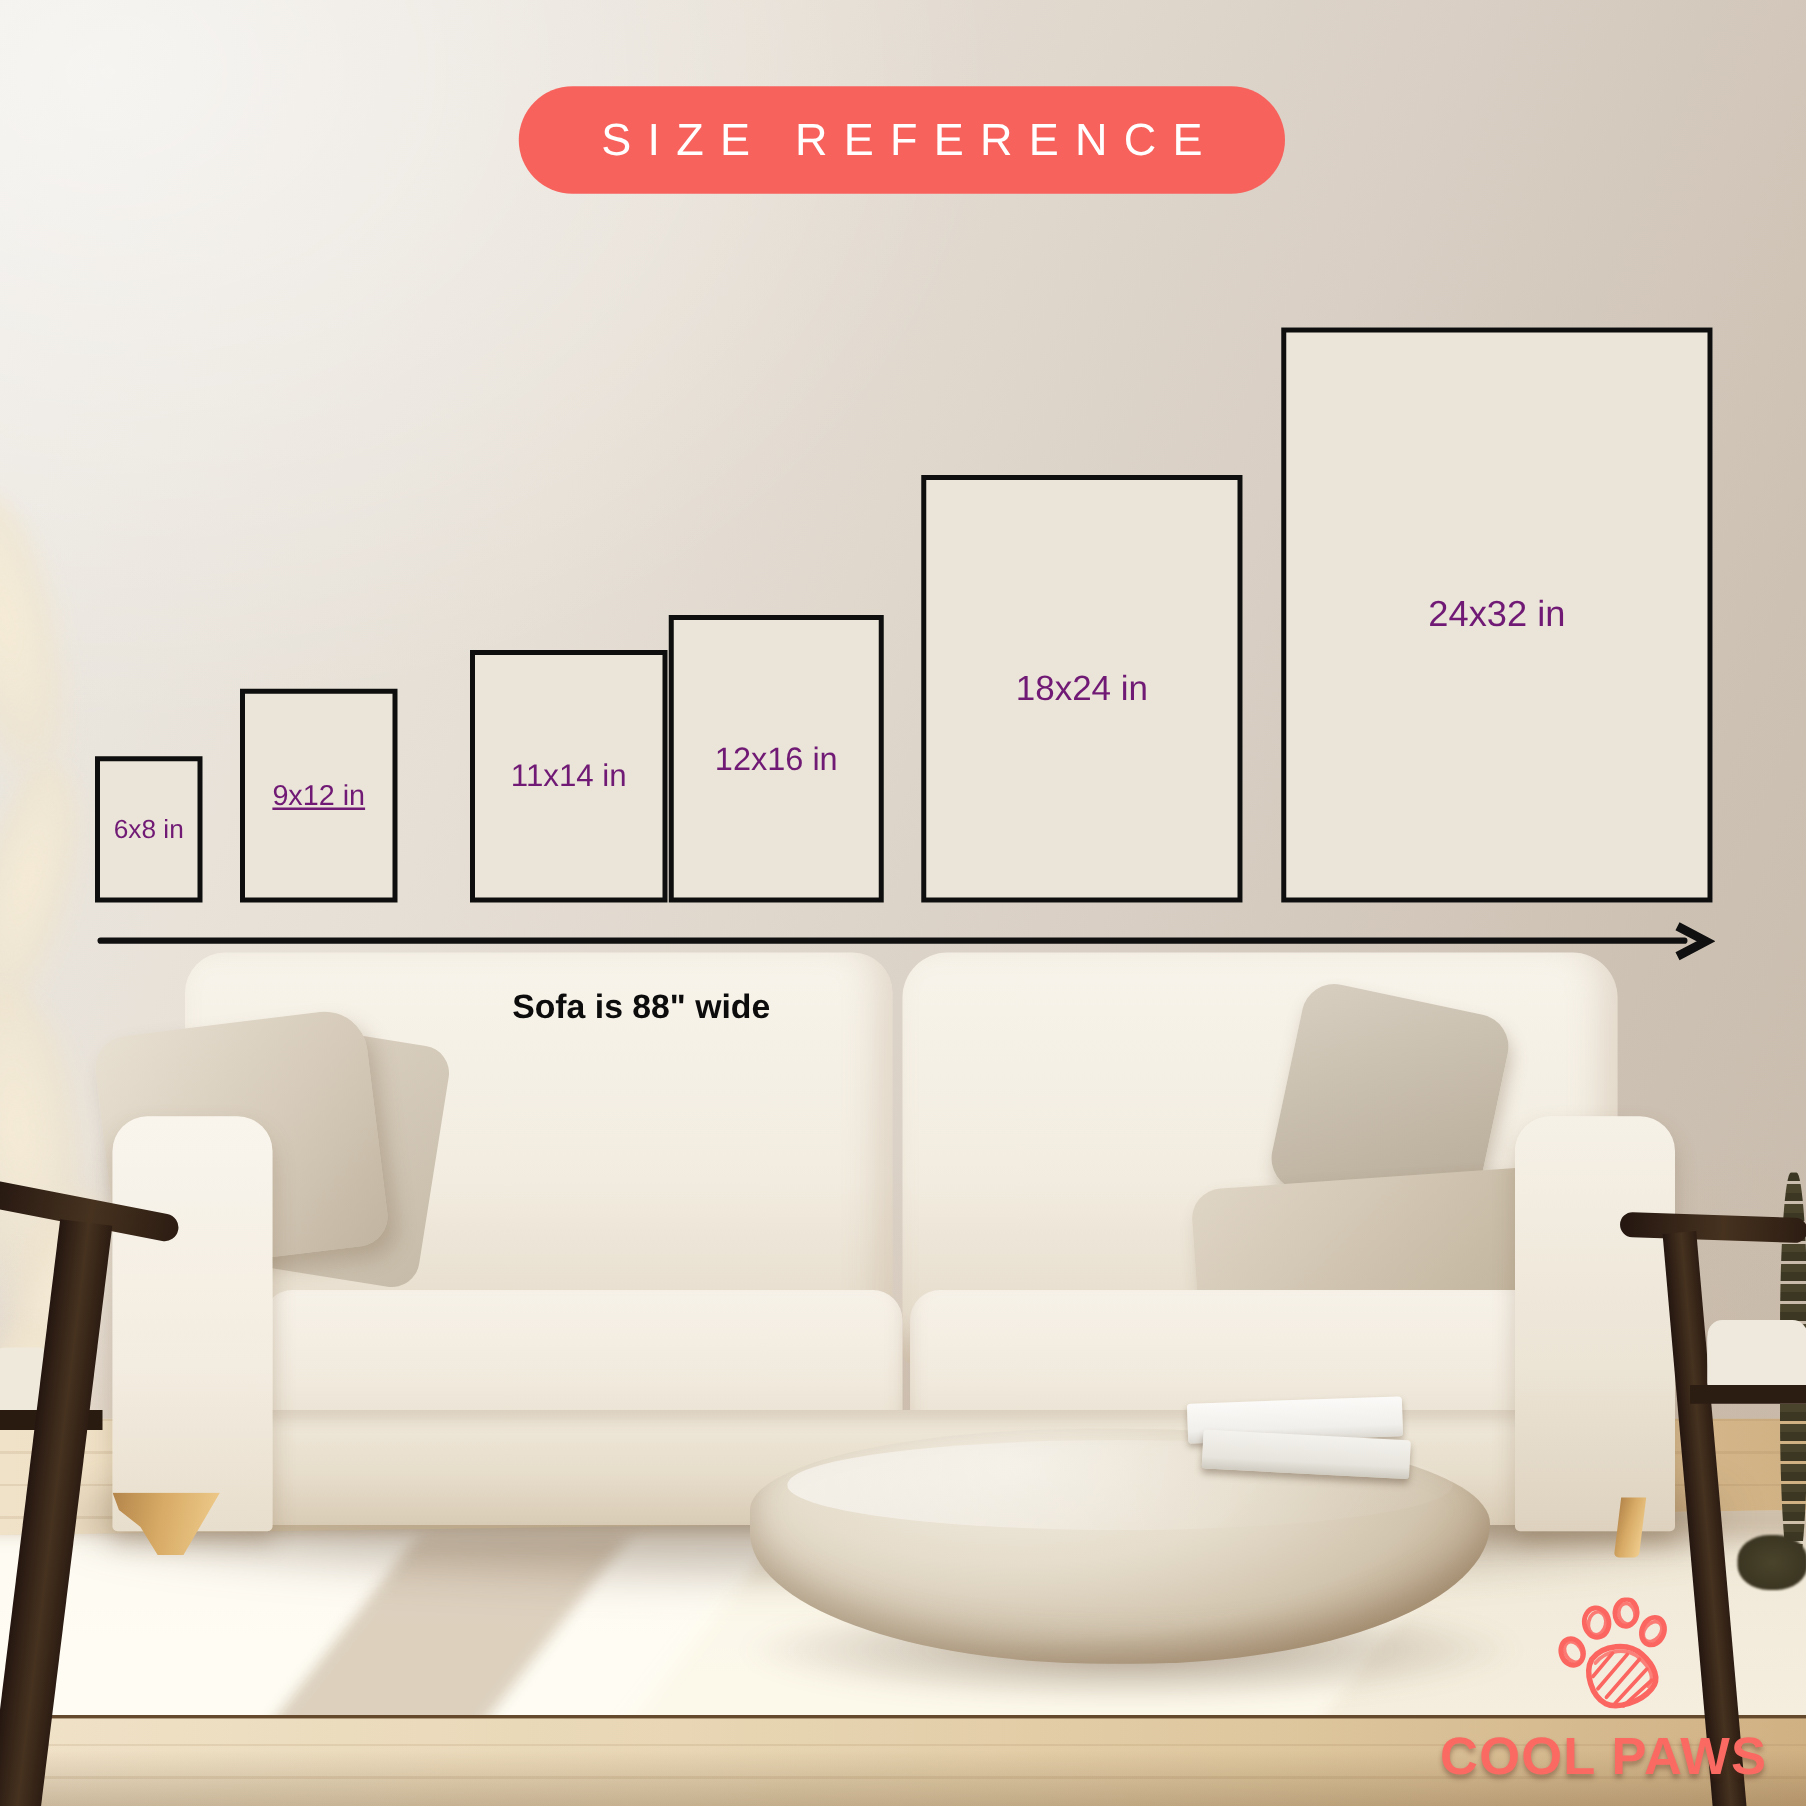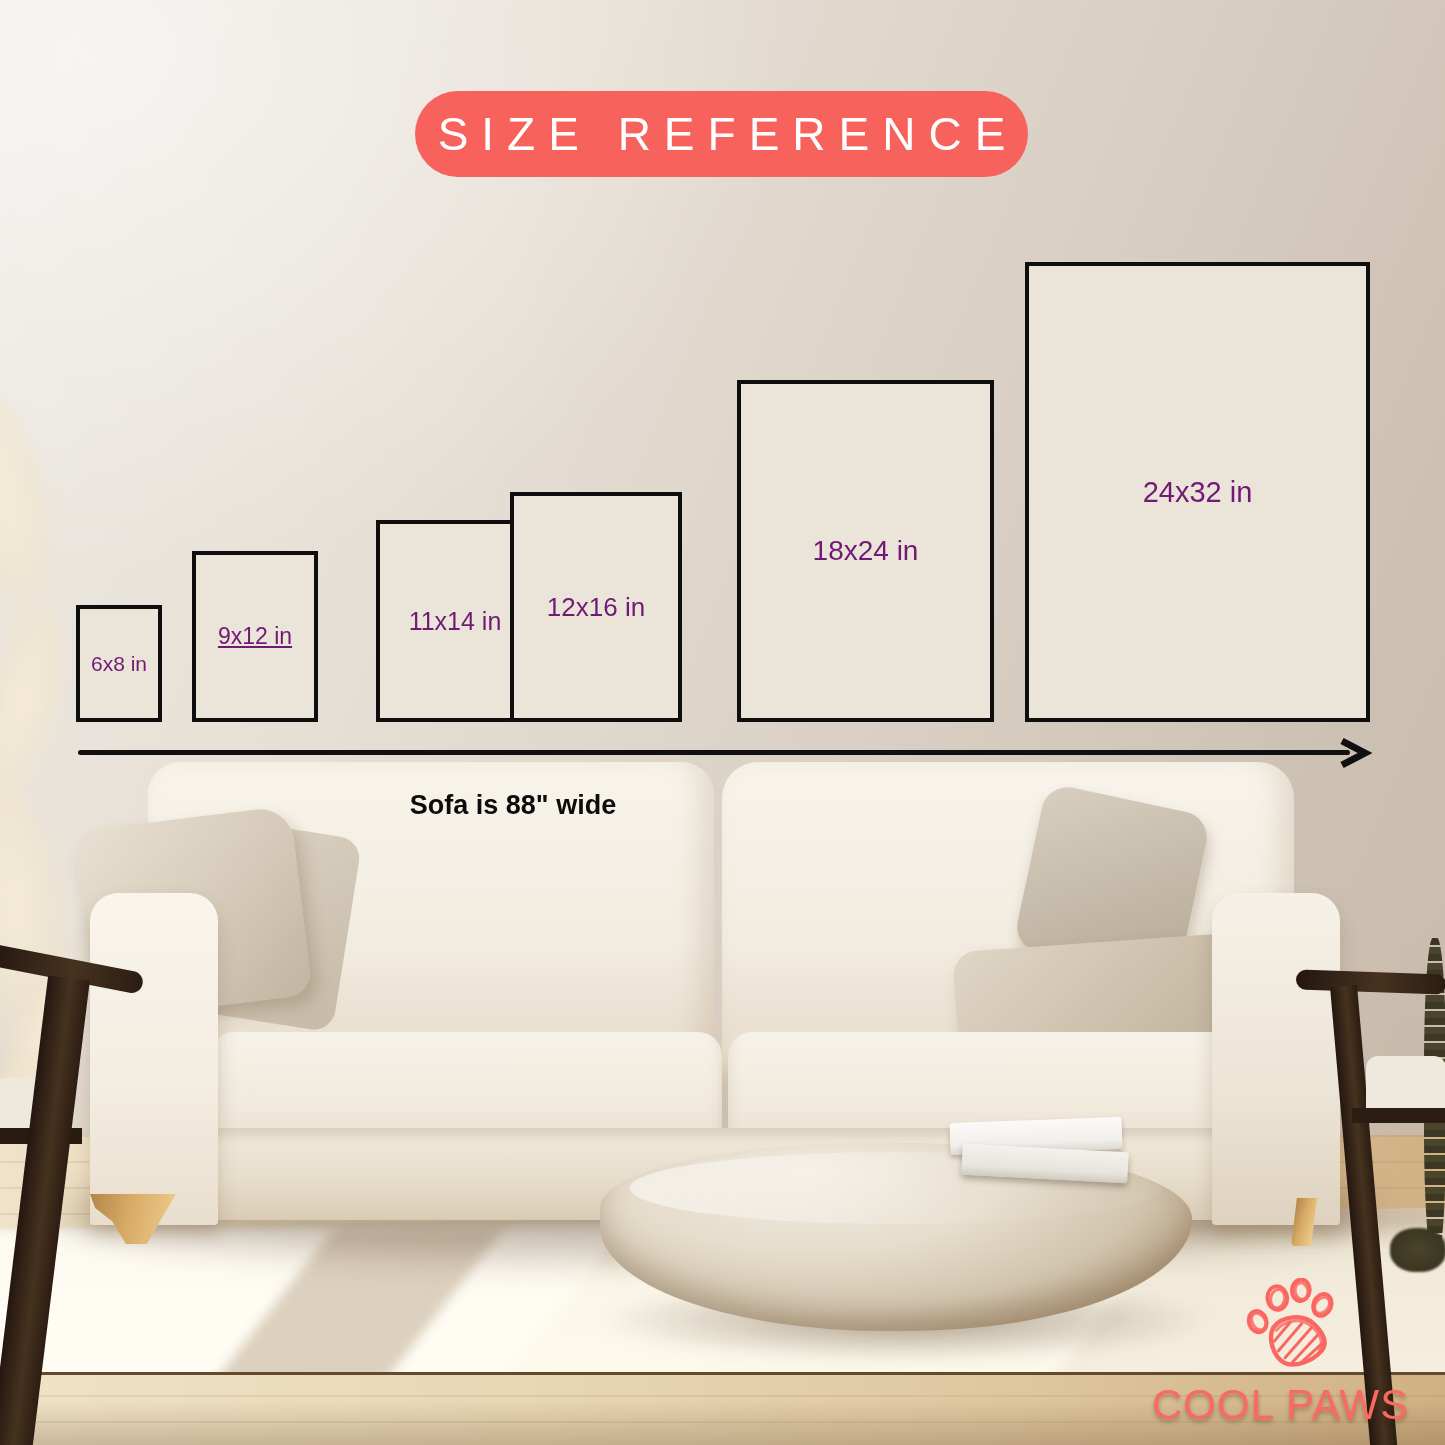--- a/index.html
+++ b/index.html
@@ -99,38 +99,38 @@
   .book{border-radius:3px;}
   .book-top{left:950px;top:1120px;width:172px;height:32px;transform:rotate(-2deg);
     background:linear-gradient(180deg,#fbfaf8 0%,#f1efeb 70%,#dcd9d2 100%);
     box-shadow:0 3px 5px rgba(90,70,50,.35);}
   .book-bot{left:962px;top:1148px;width:166px;height:31px;transform:rotate(3deg);
     background:linear-gradient(180deg,#f4f2ed 0%,#e7e4dd 70%,#cfcbc1 100%);
     box-shadow:0 4px 6px rgba(90,70,50,.4);}
   .vignette{left:0;top:0;width:100%;height:100%;
     background:radial-gradient(125% 125% at 50% 42%,rgba(0,0,0,0) 62%,rgba(115,90,65,.16) 100%);}
   
-  .pill{left:415px;top:91px;width:613px;height:86px;border-radius:43px;
+  .pill{left:415px;top:69px;width:613px;height:86px;border-radius:43px;
     display:flex;align-items:center;justify-content:center;
-    color:#ffffff;font-size:46px;letter-spacing:13px;text-indent:13px;font-weight:400;}
+    color:#ffffff;font-size:36px;letter-spacing:13px;text-indent:13px;font-weight:400;}
   .frame{box-sizing:border-box;border:4px solid #0e0e0e;background:#eae5d8;
     display:flex;align-items:center;justify-content:center;color:#701a75;}
   .f1{left:76px; top:605px;width:86px; height:117px;font-size:21px;}
   .f2{left:192px;top:551px;width:126px;height:171px;font-size:23px;text-decoration:underline;}
   .f3{left:348px;top:520px;width:158px;height:202px;font-size:25px;margin-left:28px;}
-  .f4{left:510px;top:492px;width:172px;height:230px;font-size:26px;}
+  .f4{left:535px;top:492px;width:172px;height:230px;font-size:26px;}
   .f5{left:737px;top:380px;width:257px;height:342px;font-size:28px;}
   .f6{left:1025px;top:262px;width:345px;height:460px;font-size:29px;}
   .axis-line{left:78px;top:750px;width:1272px;height:5px;border-radius:3px;background:#101010;}
   .axis-head{left:1334px;top:734px;}
   .caption{left:388px;top:790px;width:250px;text-align:center;
     font-size:27px;font-weight:700;color:#0c0c0c;}
   
   .paw{left:1243px;top:1278px;}
-  .brand{left:1152px;top:1381px;width:280px;font-size:42px;font-weight:400;letter-spacing:1px;
+  .brand{left:1152px;top:1381px;width:280px;font-size:42px;font-weight:700;letter-spacing:1px;
     color:#fa6a63;text-shadow:0 3px 4px rgba(80,40,25,.38);}
 </style>
 </head>
 <body>
 
 <div class="canvas">
 
   <div class="abs wall-warm"></div>
 
   <div class="pampas">

